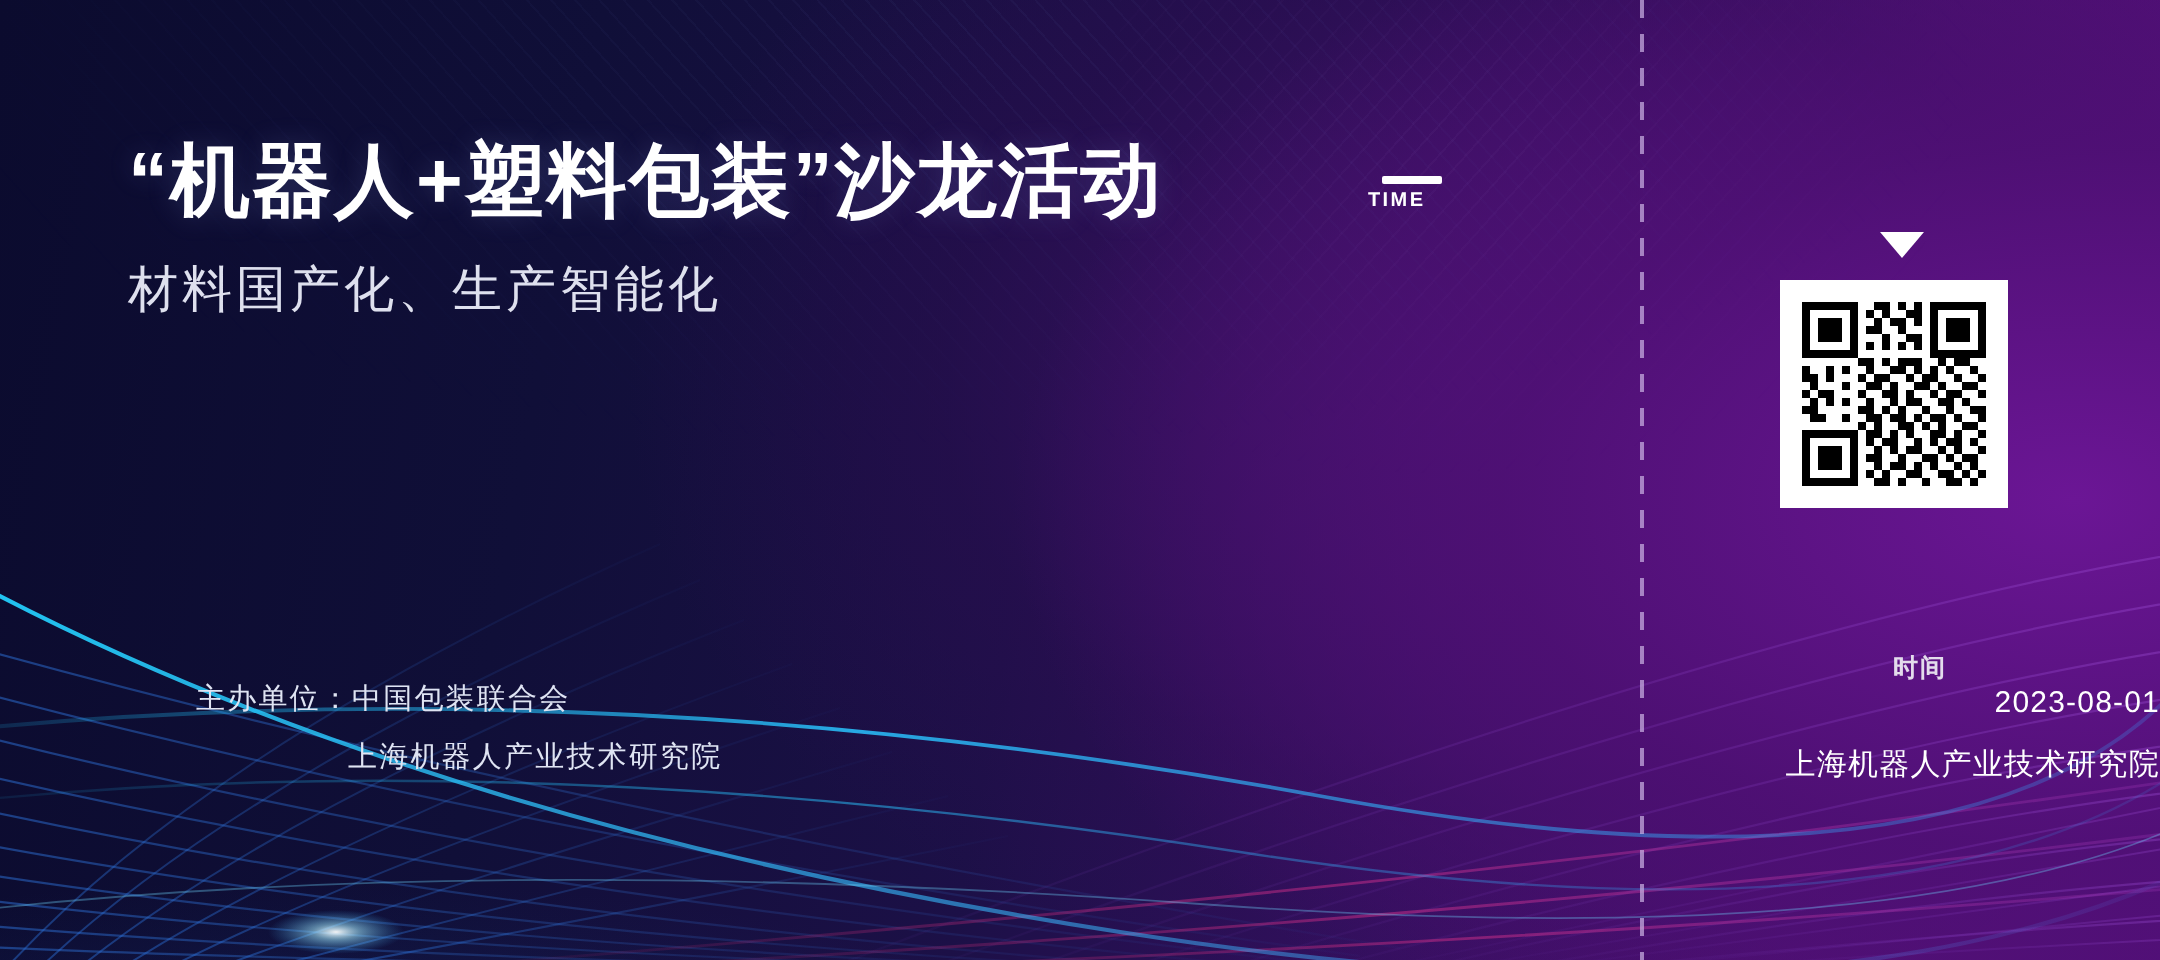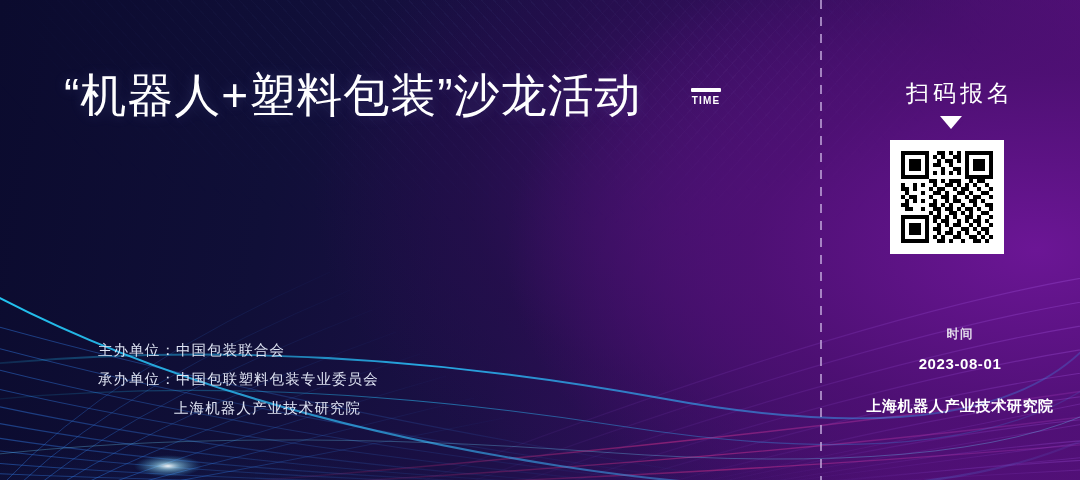--- a/index.html
+++ b/index.html
@@ -50,34 +50,34 @@
     background:repeating-linear-gradient(to bottom,
         rgba(200,175,225,0.72) 0px,
         rgba(200,175,225,0.72) 9px,
         rgba(0,0,0,0) 9px,
         rgba(0,0,0,0) 17px);
   }
 
   
   .title-block { position:absolute; left:64px; top:68px; }
   .main-title {
-    font-size:46px; font-weight:normal; color:#ffffff;
+    font-size:40px; font-weight:bold; color:#ffffff;
     letter-spacing:1px; line-height:1.18;
     white-space:nowrap;
     text-shadow:0 0 14px rgba(150,170,255,0.20);
   }
   .sub-title {
     margin-top:13px;
     font-size:25px; font-weight:300; color:#e7e9f6;
     letter-spacing:2px; white-space:nowrap;
     opacity:0.96;
   }
 
   
-  .time-mark { position:absolute; left:684px; top:88px; width:44px; text-align:center; }
+  .time-mark { position:absolute; left:684px; top:88px; width:44px; text-align:left; }
   .time-bar { width:30px; height:4px; background:#ffffff; margin:0 auto 3px; border-radius:1px; }
   .time-label { font-size:10px; letter-spacing:1.2px; color:#ffffff; font-weight:600; }
 
   .date-block {
     position:absolute; left:740px; top:72px; width:78px;
     text-align:center; color:#e9e2f2;
     font-size:30px; font-weight:300; line-height:1.26;
     letter-spacing:0.5px;
   }
   .date-dash { font-size:22px; line-height:0.85; }
@@ -97,21 +97,21 @@
   }
   .qr-wrap {
     position:absolute; left:890px; top:140px;
     width:114px; height:114px;
     background:#ffffff; padding:7px;
   }
   .qr-wrap svg { display:block; width:100px; height:100px; }
 
   .info-block { position:absolute; left:840px; top:326px; width:240px; text-align:center; }
   .info-label { font-size:12.5px; color:#e3dcec; font-weight:700; letter-spacing:1px; }
-  .info-value { font-size:15px; color:#ffffff; font-weight:700; letter-spacing:0.6px; margin-top:12px; }
+  .info-value { font-size:15px; color:#ffffff; font-weight:400; letter-spacing:0.6px; margin-top:0;text-align:right; }
   .info-gap { height:13px; }
 
   
   .org-block { position:absolute; left:74px; top:336px; }
   .org-line {
     font-size:14.5px; color:#dfe4f3; font-weight:300;
     letter-spacing:1.1px; line-height:2.0; white-space:nowrap;margin-left:24px;
   }
   .org-line.indent { padding-left:76px; }
 </style>
@@ -220,35 +220,34 @@
       <path d="M -20 236 Q 240 206 600 232 T 1100 188" fill="none" stroke="#6fd8ff" stroke-width="0.9" opacity="0.35"></path>
 
       <ellipse cx="168" cy="246" rx="34" ry="11" fill="url(#glow)"></ellipse>
     </svg>
   </div>
 
   <div class="divider"></div>
 
   <div class="title-block">
     <div class="main-title">“机器人+塑料包装”沙龙活动</div>
+    <div class="sub-title">材料国产化、生产智能化</div>
   </div>
 
   <div class="time-mark">
     <div class="time-bar"></div>
     <div class="time-label">TIME</div>
   </div>
 
 
   <div class="org-block">
     <div class="org-line">主办单位：中国包装联合会</div>
-    <div class="org-line">承办单位：中国包联塑料包装专业委员会</div>
     <div class="org-line indent">上海机器人产业技术研究院</div>
   </div>
 
-  <div class="scan-title">扫码报名</div>
   <div class="scan-arrow"></div>
 
   <div class="qr-wrap">
     <svg viewBox="0 0 25 25" shape-rendering="crispEdges" xmlns="http://www.w3.org/2000/svg">
       <rect width="25" height="25" fill="#ffffff"></rect>
       <g fill="#000000">
 
         <rect x="1" y="1" width="7" height="1"></rect>
           <rect x="1" y="7" width="7" height="1"></rect>
         <rect x="1" y="1" width="1" height="7"></rect>

